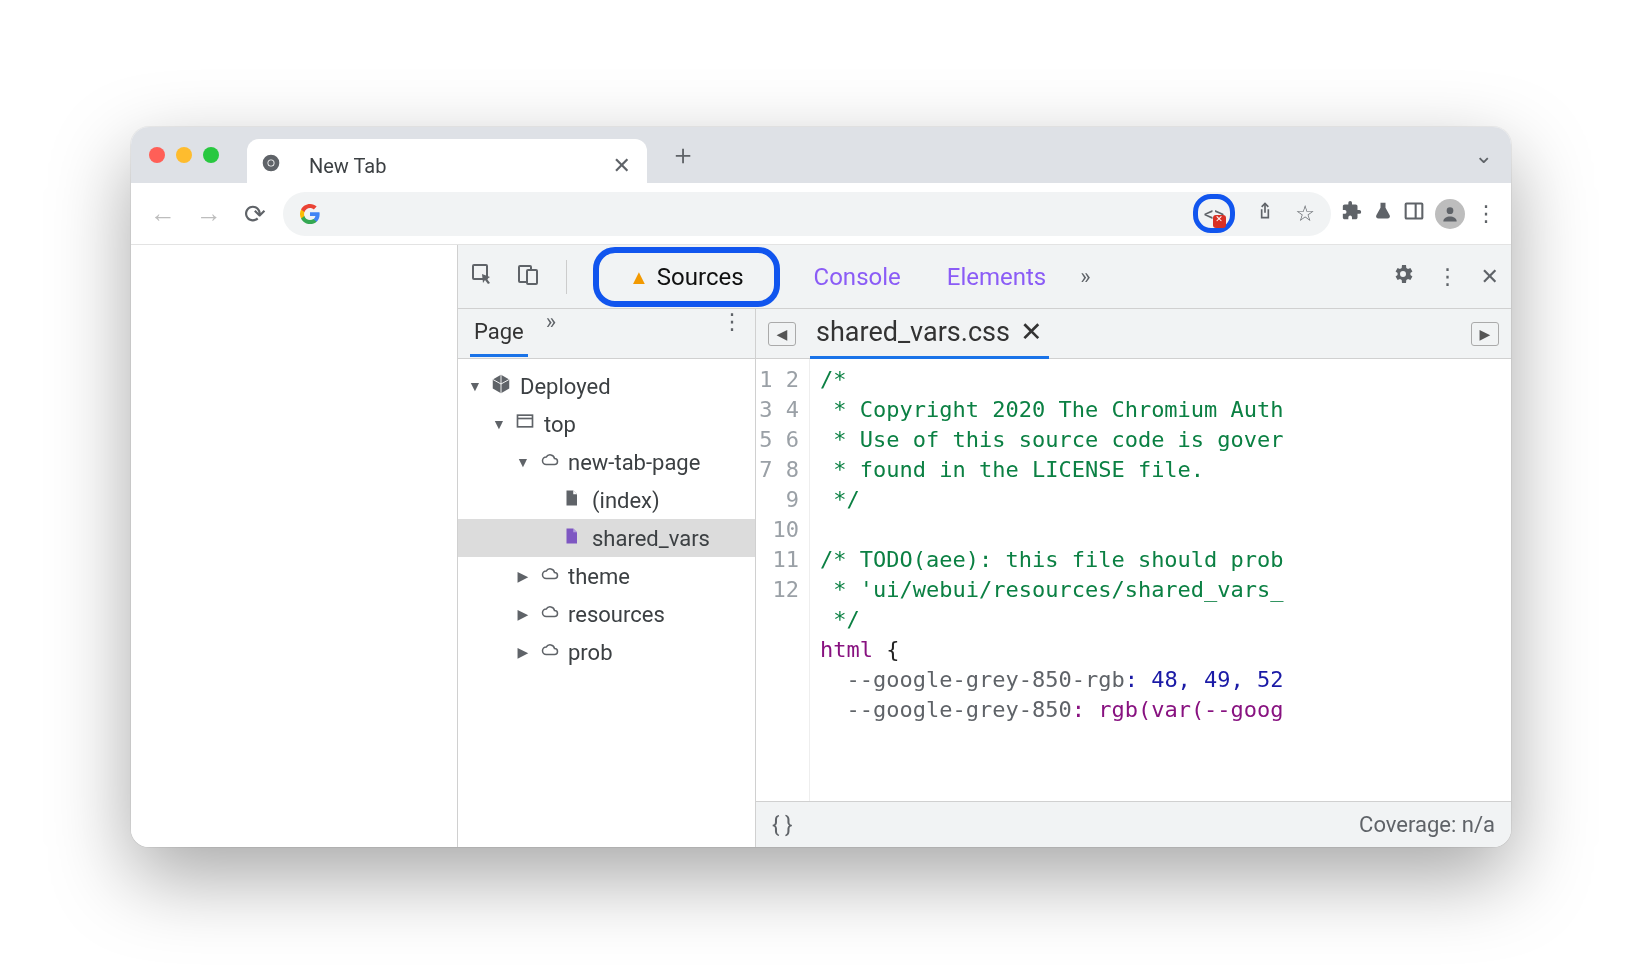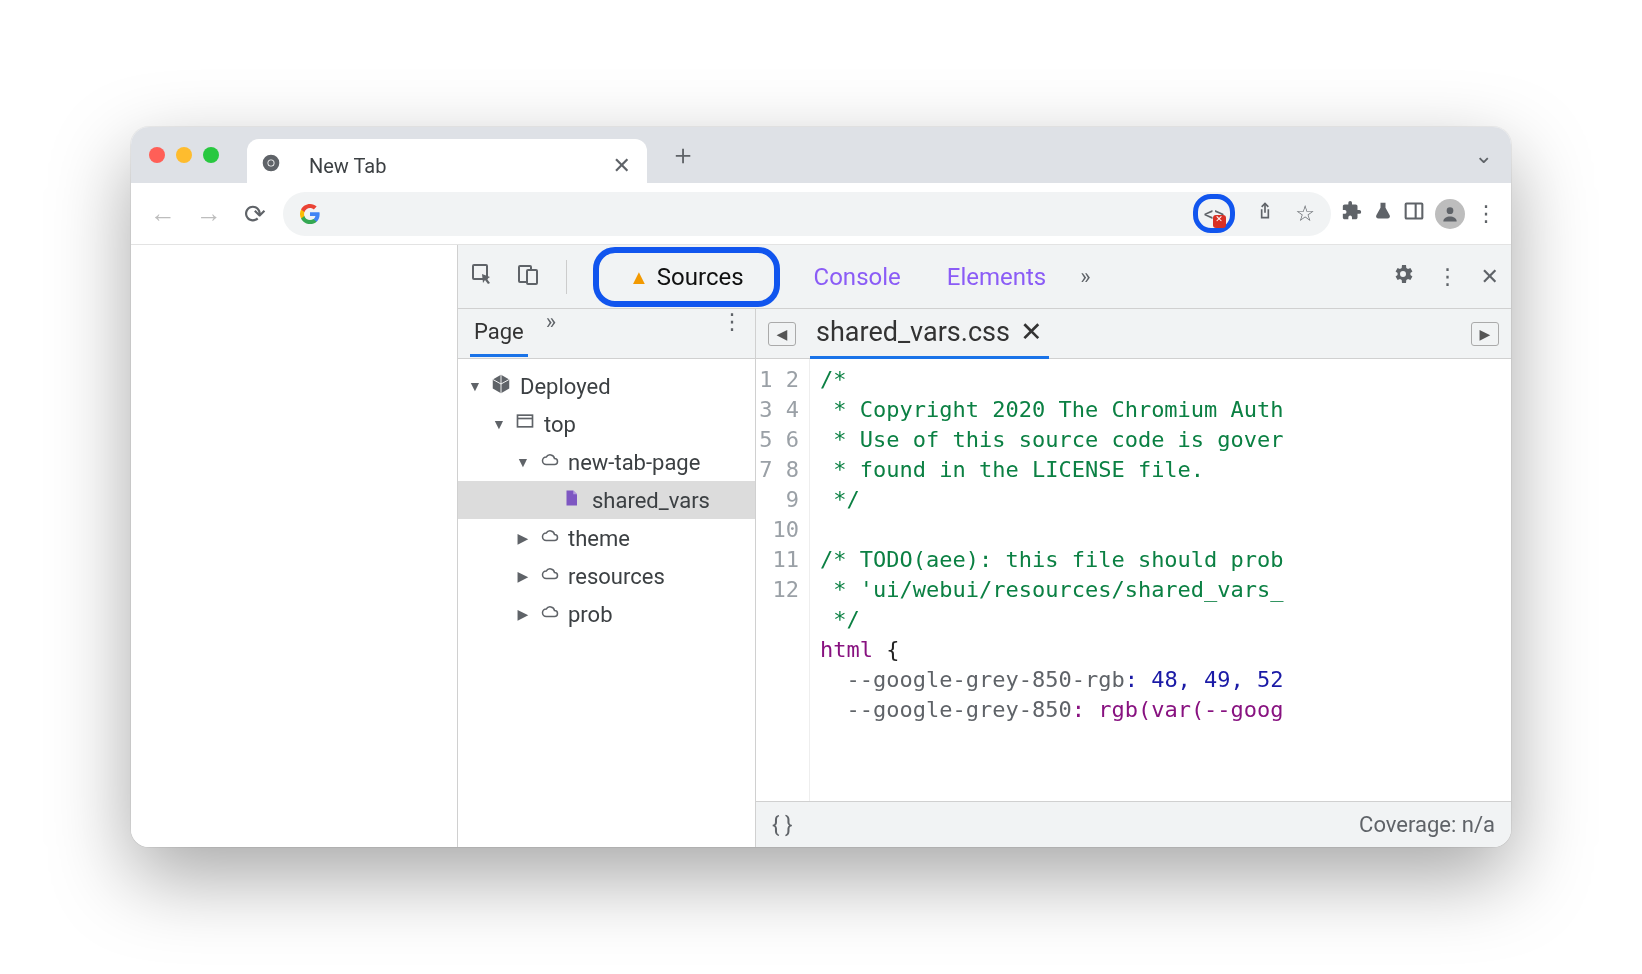--- a/index.html
+++ b/index.html
@@ -255,20 +255,27 @@
                   </svg></span>
               <span>top</span>
             </div>
             <div class="tree-row ind2">
               <span class="tw">▼</span>
               <span class="ficon"><svg width="24" height="18" viewBox="0 0 24 24" fill="none" stroke="#5f6368" stroke-width="2">
                     <path d="M7 18a5 5 0 010-10 6 6 0 0111 2 4 4 0 010 8H7z"></path>
                   </svg></span>
               <span>new-tab-page</span>
             </div>
+            <div class="tree-row ind4">
+              <span class="ficon"><svg width="18" height="22" viewBox="0 0 24 24" fill="#5f6368">
+                    <path d="M6 2h9l5 5v15H6z"></path>
+                    <path d="M15 2v5h5" fill="#fff"></path>
+                  </svg></span>
+              <span>(index)</span>
+            </div>
             <div class="tree-row ind4 selected">
               <span class="ficon"><svg width="18" height="22" viewBox="0 0 24 24" fill="#7e57c2">
                     <path d="M6 2h9l5 5v15H6z"></path>
                     <path d="M15 2v5h5" fill="#b39ddb"></path>
                   </svg></span>
               <span>shared_vars</span>
             </div>
             <div class="tree-row ind2">
               <span class="tw">▶</span>
               <span class="ficon"><svg width="24" height="18" viewBox="0 0 24 24" fill="none" stroke="#5f6368" stroke-width="2">

